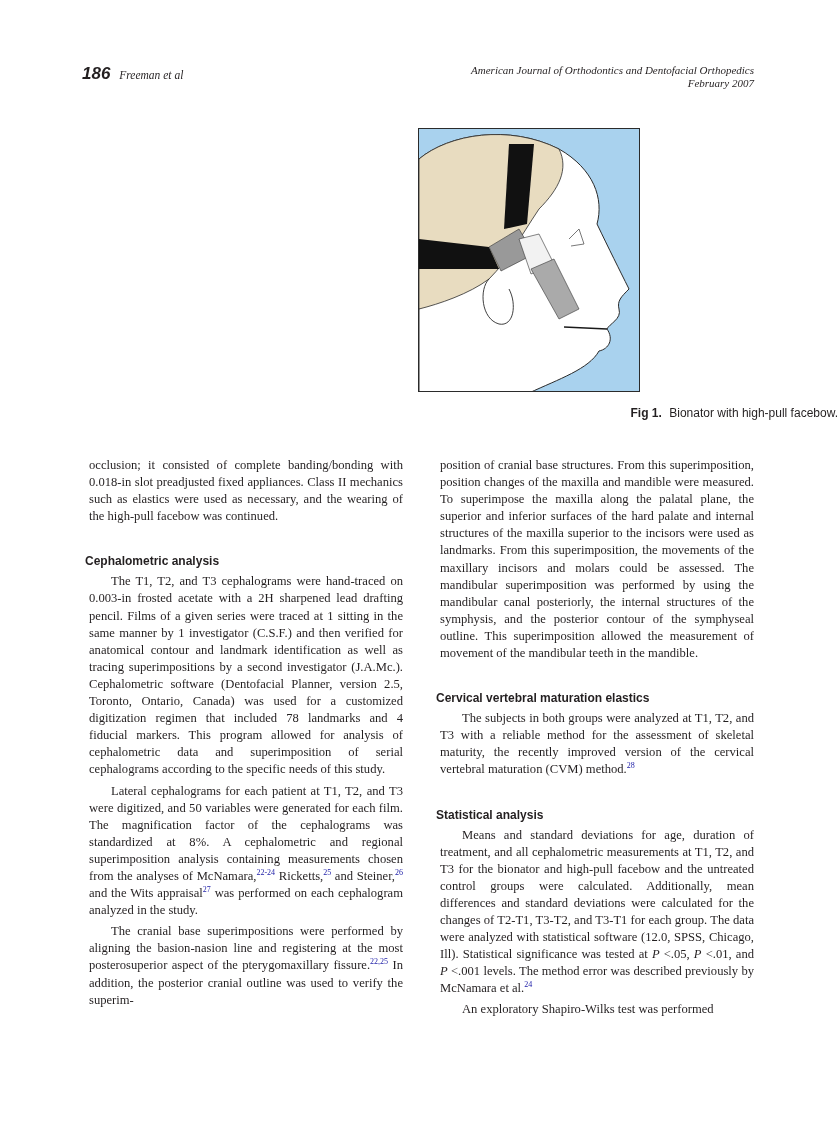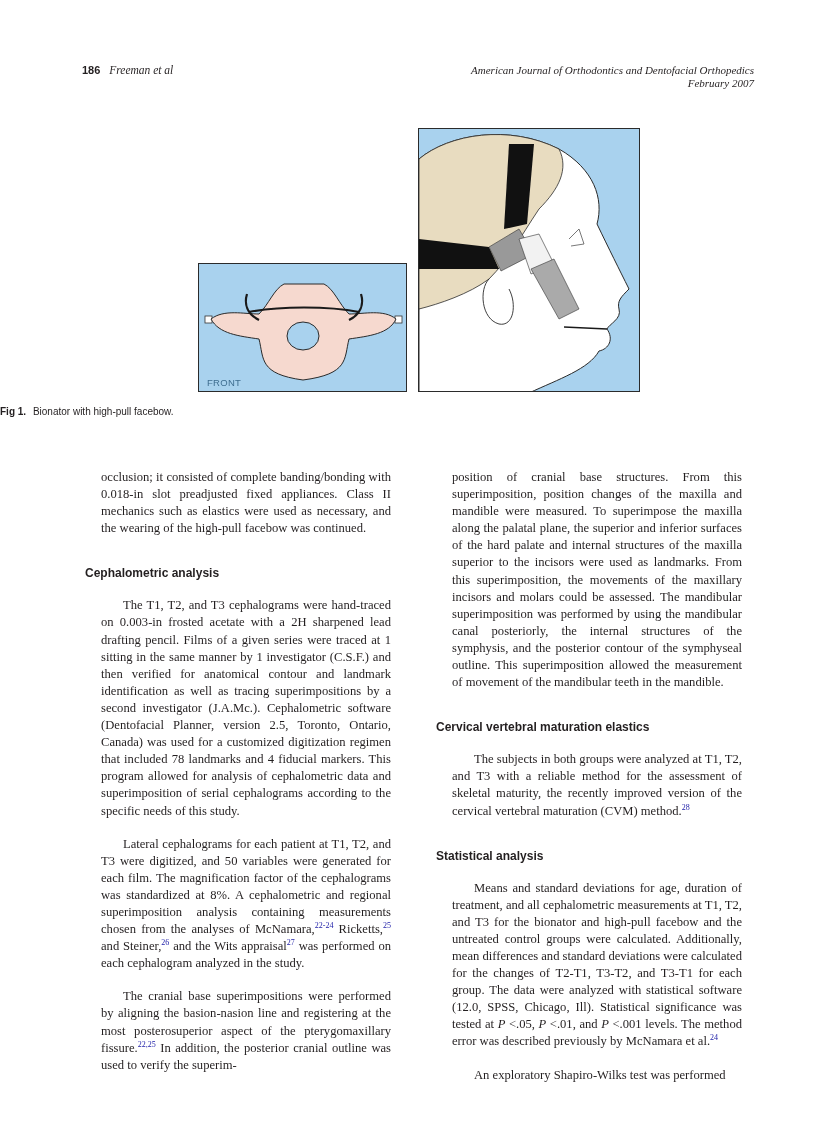--- a/index.html
+++ b/index.html
@@ -1,30 +1,30 @@
 <!DOCTYPE html>
 <html><head>
 <meta charset="utf-8">
 <style>
   html, body { margin: 0; padding: 0; background: #ffffff; }
   body { width: 838px; height: 1122px; position: relative; overflow: hidden; font-family: "Liberation Serif", serif; color: #231f20; }
   .header-left { position: absolute; left: 82px; top: 64px; font-size: 11.5px; }
-  .header-left .pnum { font-family: "Liberation Sans", sans-serif; font-weight: bold; font-size: 11px; margin-right: 6px; }
+  .header-left .pnum { font-family: "Liberation Sans", sans-serif; font-weight: bold; font-size: 17px; margin-right: 6px; font-style: italic; }
   .header-left .auth { font-style: italic; }
   .header-right { position: absolute; right: 84px; top: 64px; text-align: right; font-style: italic; font-size: 11px; line-height: 13px; }
   .figure { position: absolute; left: 198px; top: 128px; width: 442px; height: 264px; }
   .panel { position: absolute; border: 1.5px solid #2b2b2b; background: #a9d2ee; box-sizing: border-box; overflow: hidden; }
   .panel svg { position: absolute; left: 0; top: 0; }
   .panel-label { position: absolute; left: 8px; bottom: 3px; font-family: "Liberation Sans", sans-serif; font-size: 9.5px; color: #3e6d8f; letter-spacing: 0.3px; }
-  .caption { position: absolute; left: 0; width: 838px; top: 406px; text-align: left; font-family: "Liberation Sans", sans-serif; font-size: 10px; }
+  .caption { position: absolute; left: 0; width: 838px; top: 406px; text-align: right; font-family: "Liberation Sans", sans-serif; font-size: 12px; }
   .caption .lab { font-weight: bold; margin-right: 4px; }
   .col { position: absolute; top: 453px; width: 322px; font-size: 12.6px; line-height: 17.1px; text-align: justify; }
   .col.left { left: 85px; }
   .col.right { left: 436px; }
-  .col p { margin: 16px; text-indent: 0; }
+  .col p { margin: 4px; text-indent: 0; }
   .col p.ind { text-indent: 22px; }
   .col h3 { font-family: "Liberation Sans", sans-serif; font-size: 12px; font-weight: bold; margin: 28px 0 4px 0; line-height: 16px; }
   sup { font-size: 8px; line-height: 0; vertical-align: 5px; }
   sup.ref { color: #1a1aa6; }
   .ital { font-style: italic; }
 </style>
 </head>
 <body>
 
 <div class="header-left">
@@ -32,30 +32,20 @@
   <span class="auth">Freeman et al</span>
 </div>
 <div class="header-right">
   <div>American Journal of Orthodontics and Dentofacial Orthopedics</div>
   <div>February 2007</div>
 </div>
 
 <div class="figure">
 
 
-  <div class="panel" style="left:0; top:135px; width:209px; height:129px;">
-    <svg width="209" height="129" viewBox="0 0 209 129">
-      <rect x="6" y="52" width="7" height="7" fill="#fff" stroke="#333" stroke-width="0.8"></rect>
-      <rect x="196" y="52" width="7" height="7" fill="#fff" stroke="#333" stroke-width="0.8"></rect>
-      <path d="M12 55 C25 45, 45 50, 60 50 C70 40, 75 25, 85 20 L125 20 C135 25, 140 40, 150 50 C165 50, 185 45, 197 55 C190 70, 170 72, 150 75 C145 95, 150 110, 104 116 C60 110, 65 95, 60 75 C40 72, 20 70, 12 55 Z" fill="#f6d9cf" stroke="#2a2a2a" stroke-width="1"></path>
-      <path d="M48 30 C45 40, 48 50, 60 56 M162 30 C165 40, 162 50, 150 56 M50 48 C80 42, 130 42, 160 48" fill="none" stroke="#1a1a1a" stroke-width="2.2"></path>
-      <ellipse cx="104" cy="72" rx="16" ry="14" fill="#a9d2ee" stroke="#2a2a2a" stroke-width="1"></ellipse>
-    </svg>
-    <div class="panel-label">FRONT</div>
-  </div>
 
   <div class="panel" style="left:220px; top:0; width:222px; height:264px;">
     <svg width="222" height="264" viewBox="0 0 222 264">
       <path d="M0 30 C30 5, 90 -5, 140 20 C175 40, 185 70, 178 95 C190 120, 200 140, 210 160 C202 168, 198 172, 200 180 C203 190, 190 195, 188 200 C195 210, 190 220, 180 222 C170 240, 140 250, 110 264 L0 264 Z" fill="#ffffff" stroke="#2a2a2a" stroke-width="1"></path>
       <path d="M0 30 C30 5, 90 -5, 140 20 C150 40, 140 60, 120 80 C100 110, 90 130, 70 150 C50 165, 20 175, 0 180 Z" fill="#e8dcc0" stroke="#2a2a2a" stroke-width="0.8"></path>
       <path d="M90 15 L115 15 L108 95 L85 100 Z" fill="#111"></path>
       <path d="M0 110 L70 118 L80 140 L0 140 Z" fill="#111"></path>
       <path d="M70 118 L100 100 L115 125 L82 142 Z" fill="#999" stroke="#333" stroke-width="0.6"></path>
       <path d="M100 110 L120 105 L135 135 L112 145 Z" fill="#f2f2f2" stroke="#333" stroke-width="0.6"></path>
       <path d="M112 140 L135 130 L160 180 L140 190 Z" fill="#aaa" stroke="#333" stroke-width="0.6"></path>

